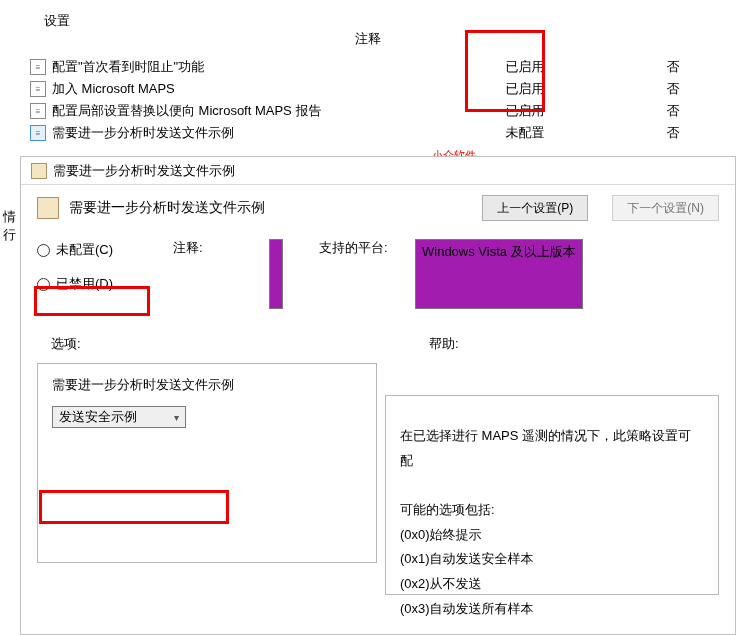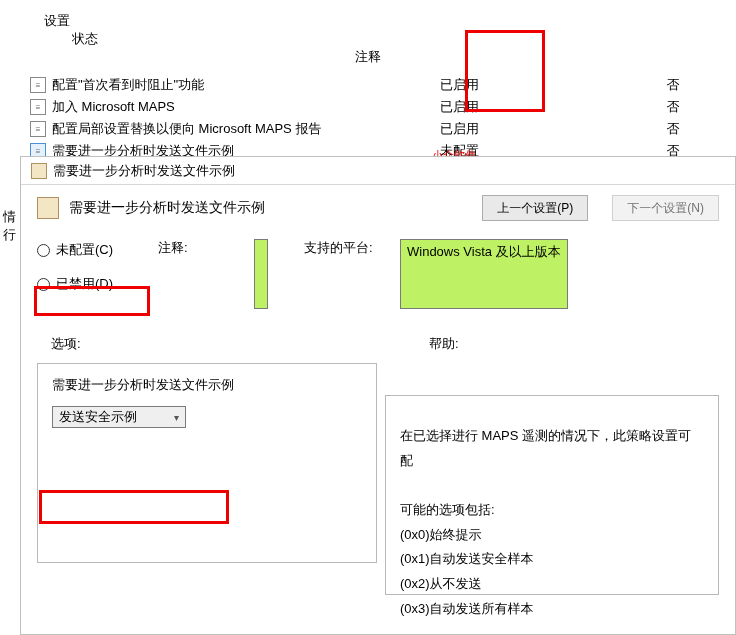--- a/index.html
+++ b/index.html
@@ -8,21 +8,21 @@
 
 .list-area { padding: 8px 0 0 0; }
 .list-header { display: flex; padding: 4px 0 8px 0; flex-direction: column; }
 .col-setting { width: 440px; padding-left: 44px; }
 .col-state { width: 170px; text-align: center; }
 .col-comment { flex: 1; text-align: center; }
 .list-row { display: flex; align-items: center; height: 22px; padding-left: 30px; }
 .list-row .icon { width: 16px; height: 16px; margin-right: 6px; border: 1px solid #888; background: #fff; display: inline-flex; align-items: center; justify-content: center; font-size: 8px; color: #666; }
 .list-row .icon.blue { border-color: #4a90d9; background: #e4f0fa; }
 .list-row .name { width: 388px; }
-.list-row .state { width: 170px; text-align: left; }
+.list-row .state { width: 170px; text-align: center; }
 .list-row .comment { flex: 1; text-align: center; }
 
 
 .redbox-state { position: absolute; left: 465px; top: 30px; width: 80px; height: 82px; border: 3px solid #e00; pointer-events: none; }
 .redbox-enabled { position: absolute; left: 34px; top: 286px; width: 116px; height: 30px; border: 3px solid #e00; pointer-events: none; }
 .redbox-select { position: absolute; left: 39px; top: 490px; width: 190px; height: 34px; border: 3px solid #e00; pointer-events: none; }
 .watermark { position: absolute; left: 432px; top: 148px; font-size: 11px; color: #e00; }
 
 
 .dialog { position: absolute; left: 20px; top: 156px; right: 0; bottom: 0; border: 1px solid #c0c0c0; background: #fff; }
@@ -30,30 +30,30 @@
 .dlg-title .ticon { width: 16px; height: 16px; background: #f3e6c5; border: 1px solid #b09060; }
 .dlg-body { padding: 10px 16px 0 16px; }
 
 .dlg-header-row { display: flex; align-items: center; margin-bottom: 18px; gap: 10px; }
 .dlg-header-row .hicon { width: 22px; height: 22px; background: #f3e6c5; border: 1px solid #b09060; }
 .dlg-header-row .htitle { flex: 1; font-size: 14px; }
 .nav-btns { display: flex; gap: 24px; margin-left: auto; }
 .nav-btn { height: 26px; padding: 0 14px; border: 1px solid #adadad; background: #e9e9e9; font-size: 12px; display: flex; align-items: center; cursor: pointer; }
 .nav-btn.disabled { color: #737373; background: #f2f2f2; border-color: #cfcfcf; cursor: default; }
 
-.radio-section { display: flex; gap: 9px; margin-bottom: 20px; justify-content: flex-end; }
+.radio-section { display: flex; gap: 24px; margin-bottom: 20px; justify-content: flex-end; }
 .radio-col { width: 112px; display: flex; flex-direction: column; gap: 16px; padding-top: 2px; }
 .radio-item { display: flex; align-items: center; gap: 6px; cursor: pointer; }
 .radio { width: 13px; height: 13px; border: 1px solid #333; border-radius: 50%; display: inline-flex; align-items: center; justify-content: center; background: #fff; }
 .radio.checked::after { content: ""; width: 7px; height: 7px; background: #000; border-radius: 50%; }
 
 .fields-col { flex: 1; display: flex; flex-direction: row; gap: 36px; }
 .field-row { display: flex; gap: 8px; }
 .field-label { width: 88px; text-align: left; }
-.field-box { flex: 1; border: 1px solid #7a7a7a; background: #bef264; min-height: 24px; padding: 3px 6px; }
+.field-box { flex: 1; border: 1px solid #7a7a7a; background: #a21caf; min-height: 24px; padding: 3px 6px; }
 .field-box.small { min-height: 24px; }
 
 .section-labels { display: flex; margin: 26px 0 10px 0; }
 .section-labels .lbl-opt { width: 392px; padding-left: 14px; }
 .section-labels .lbl-help { flex: 1; }
 
 .bottom-panels { display: flex; gap: 8px; }
 .panel { border: 1px solid #b8b8b8; padding: 12px 14px; background: #fff; }
 .panel.opt { width: 340px; height: 200px; }
 .panel.help { flex: 1; height: 200px; line-height: 1.9; padding-top: 28px; margin-top: 32px; }
@@ -67,21 +67,20 @@
 <body>
 
 <div class="side-text">
   <div>情</div>
   <div>行</div>
 </div>
 
 <div class="list-area">
   <div class="list-header">
     <div class="col-setting">设置</div>
-    <div class="col-state">状态</div>
     <div class="col-comment">注释</div>
   </div>
   <div class="list-row">
     <span class="icon">≡</span>
     <span class="name">配置"首次看到时阻止"功能</span>
     <span class="state">已启用</span>
     <span class="comment">否</span>
   </div>
   <div class="list-row">
     <span class="icon">≡</span>

